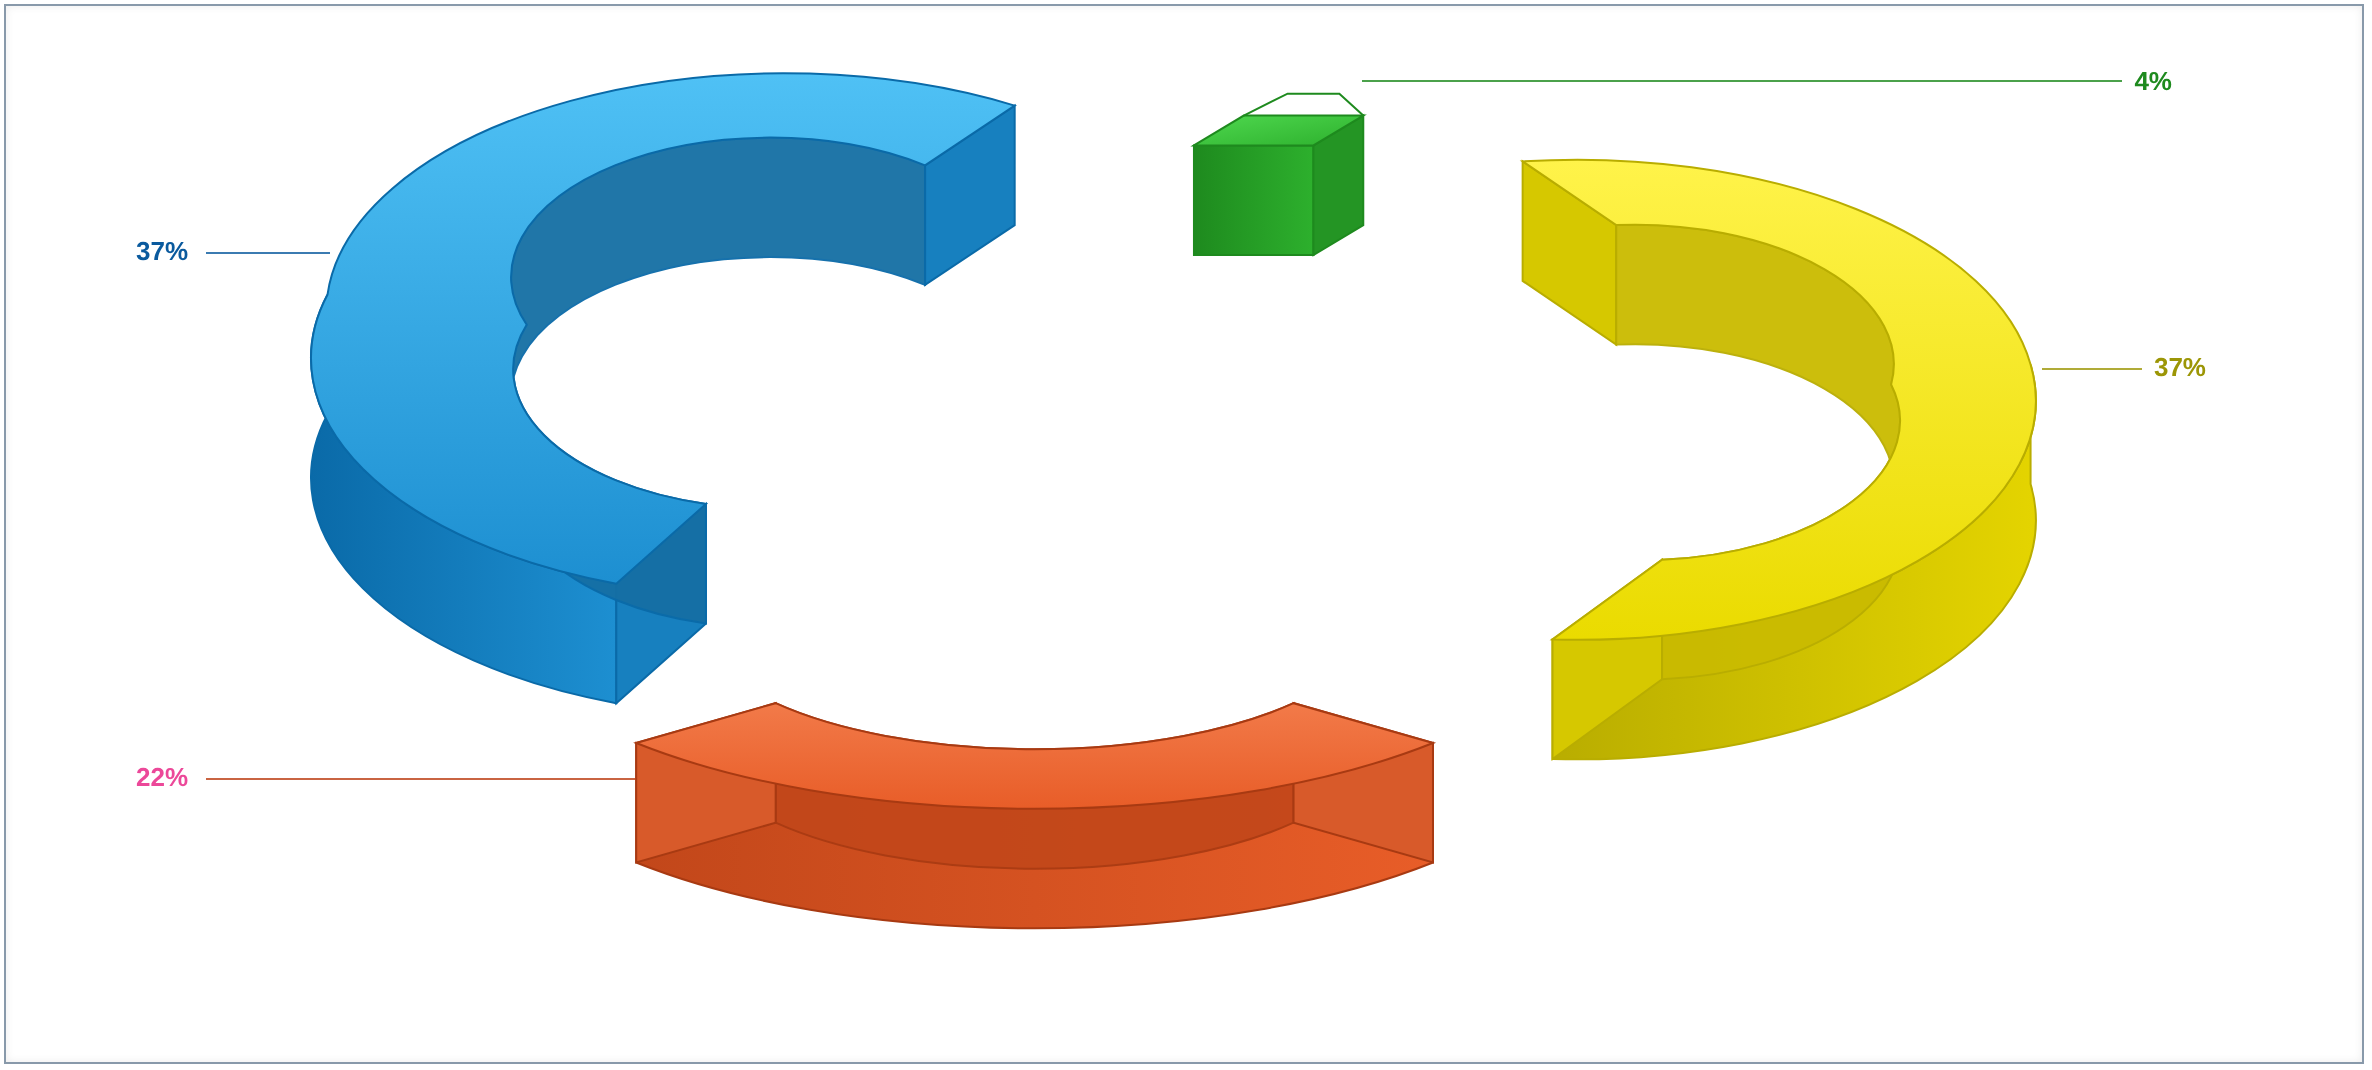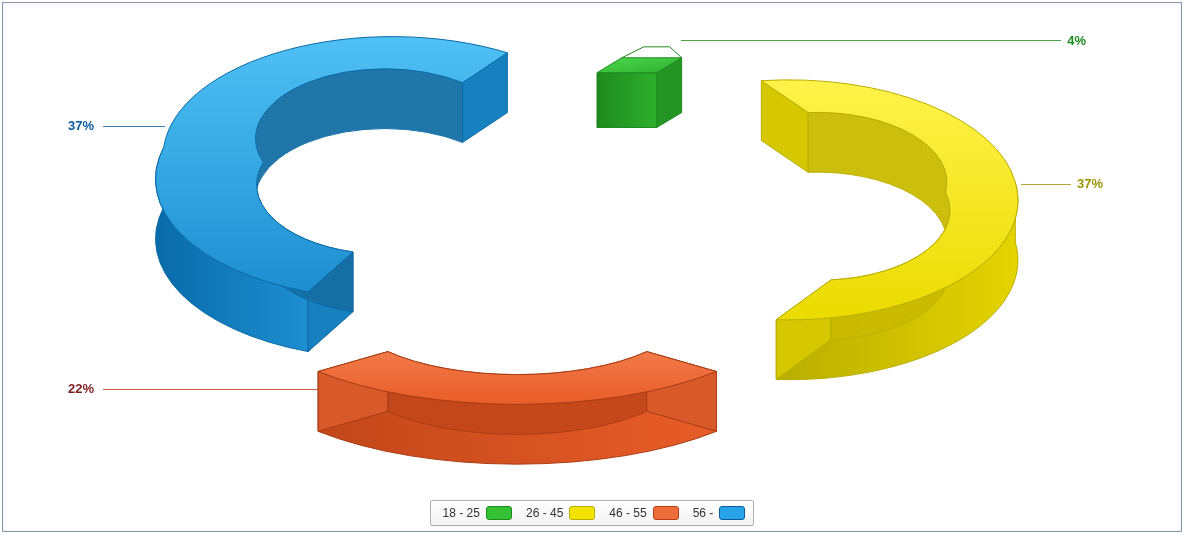--- a/index.html
+++ b/index.html
@@ -31,21 +31,21 @@
     height: 100%;
   }
   .label {
     position: absolute;
     font-size: 13px;
     font-weight: bold;
     white-space: nowrap;
   }
   .label-green  { color: #1e8a1e; }
   .label-yellow { color: #9c9606; }
-  .label-orange { color: #7f1d1d; }
+  .label-orange { color: #ec4899; }
   .label-blue   { color: #0a5a9e; }
 
   .leader {
     position: absolute;
     height: 1px;
     background: currentColor;
     opacity: 0.8;
   }
 
   
@@ -221,33 +221,13 @@
     <div class="label label-yellow" style="top:173px; right:78px;">37%</div>
     <div class="leader label-yellow" style="top:181px; left:1018px; width:50px; color:#9c9606;"></div>
 
     <div class="label label-orange" style="top:378px; left:65px;">22%</div>
     <div class="leader label-orange" style="top:386px; left:100px; width:215px; color:#bb3d13;"></div>
 
     <div class="label label-blue" style="top:115px; left:65px;">37%</div>
     <div class="leader label-blue" style="top:123px; left:100px; width:62px; color:#0a5a9e;"></div>
   </div>
 
-  <div class="legend-wrap">
-    <div class="legend">
-      <span class="item">
-        <span>18 - 25</span>
-        <span class="swatch sw-green"></span>
-      </span>
-      <span class="item">
-        <span>26 - 45</span>
-        <span class="swatch sw-yellow"></span>
-      </span>
-      <span class="item">
-        <span>46 - 55</span>
-        <span class="swatch sw-orange"></span>
-      </span>
-      <span class="item">
-        <span>56 -</span>
-        <span class="swatch sw-blue"></span>
-      </span>
-    </div>
-  </div>
 </div>
 
 </body></html>

